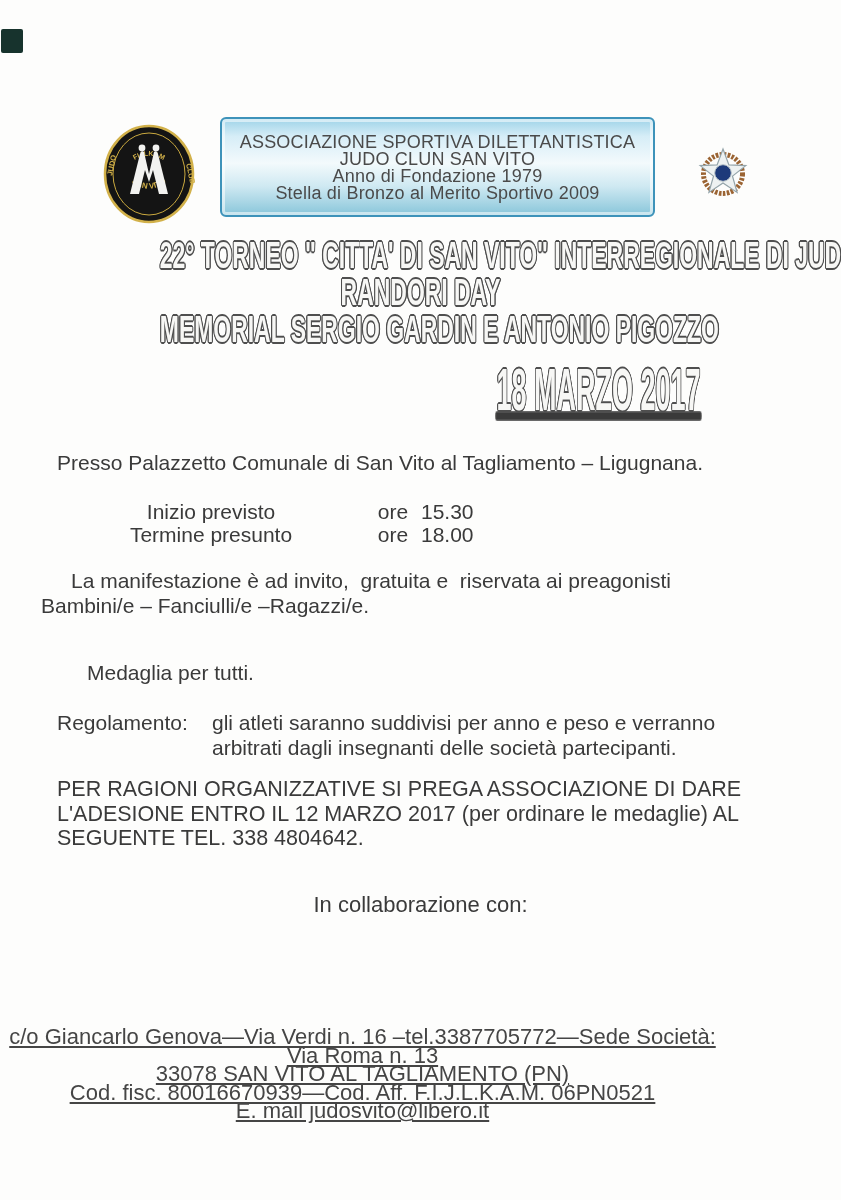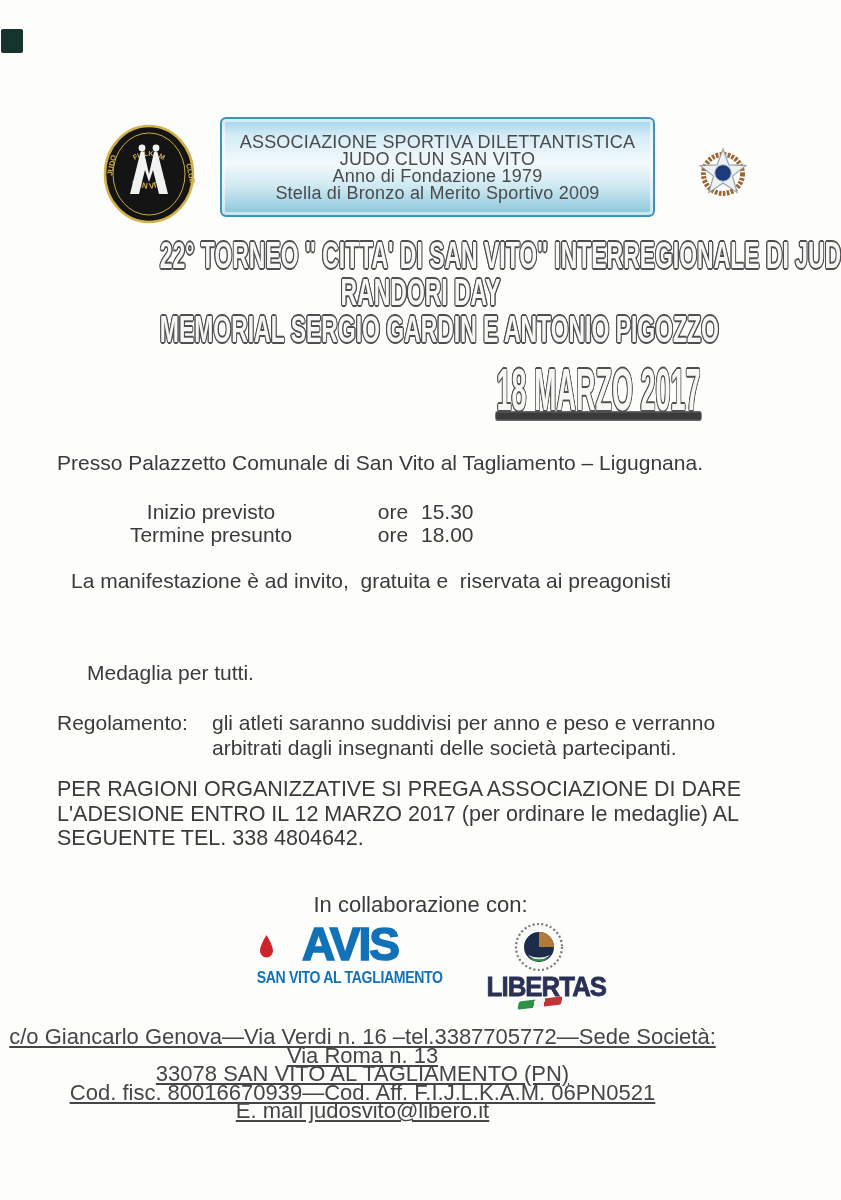--- a/index.html
+++ b/index.html
@@ -160,20 +160,21 @@
     </div>
     <div class="sched-row">
       <span class="sched-label">Termine presunto</span>
       <span class="sched-unit">ore</span>
       <span class="sched-time">18.00</span>
     </div>
   </div>
 
   <div class="abs body-text invitation">
     <div class="indent1 keep-ws">La manifestazione è ad invito,  gratuita e  riservata ai preagonisti</div>
+    <div>Bambini/e – Fanciulli/e –Ragazzi/e.</div>
   </div>
 
   <div class="abs body-text medals-note">
     <div class="indent1">Medaglia per tutti.</div>
   </div>
 
   <div class="abs body-text rules">
     <div class="rules-label">Regolamento:</div>
     <div class="rules-content">
       <div>gli atleti saranno suddivisi per anno e peso e verranno</div>
@@ -182,43 +183,20 @@
   </div>
 
   <div class="abs deadline">
     <div>PER RAGIONI ORGANIZZATIVE SI PREGA ASSOCIAZIONE DI DARE</div>
     <div>L'ADESIONE ENTRO IL 12 MARZO 2017 (per ordinare le medaglie) AL</div>
     <div>SEGUENTE TEL. 338 4804642.</div>
   </div>
 
   <div class="abs collab-heading">In collaborazione con:</div>
 
-  <div class="abs logos-row">
-    <div class="avis">
-      <div class="avis-word">AVIS</div>
-      <div class="avis-drop">
-        <svg width="15" height="24" viewBox="0 0 15 24">
-          <path d="M7.5 0 C7.5 0 1 10 1 16 a6.5 6.5 0 0 0 13 0 C14 10 7.5 0 7.5 0 Z" fill="#cf232a"></path>
-        </svg>
-      </div>
-      <div class="avis-sub">SAN VITO AL TAGLIAMENTO</div>
-    </div>
-
-    <div class="libertas">
-      <svg class="lib-emblem" width="50" height="50" viewBox="0 0 50 50">
-        <circle cx="25" cy="25" r="23" fill="#fbfbf9" stroke="#777" stroke-width="2.2" stroke-dasharray="2 2.4"></circle>
-        <circle cx="25" cy="25" r="15" fill="#1c2b4a"></circle>
-        <path d="M25 10 A15 15 0 0 1 40 25 L25 25 Z" fill="#b07a3a"></path>
-        <path d="M14 33 A15 15 0 0 0 36 33 Q25 38 14 33 Z" fill="#e9e9e4"></path>
-        <path d="M16 35 Q25 40 34 35 L32 38 Q25 41 18 38 Z" fill="#2b9247"></path>
-      </svg>
-      <div class="lib-word">LIBERTAS</div>
-      <div class="lib-flag"></div>
-    </div>
-  </div>
 
   <div class="abs footer">
     <div>c/o Giancarlo Genova—Via Verdi n. 16 –tel.3387705772—Sede Società: Via Roma n. 13</div>
     <div><span class="keep-ws">33078 </span><span class="u keep-ws">SAN VITO AL TAGLIAMENTO </span><span>(PN)</span></div>
     <div class="u">Cod. fisc. 80016670939—Cod. Aff. F.I.J.L.K.A.M. 06PN0521</div>
     <div>E. mail judosvito@libero.it</div>
   </div>
 
 </div>
 

